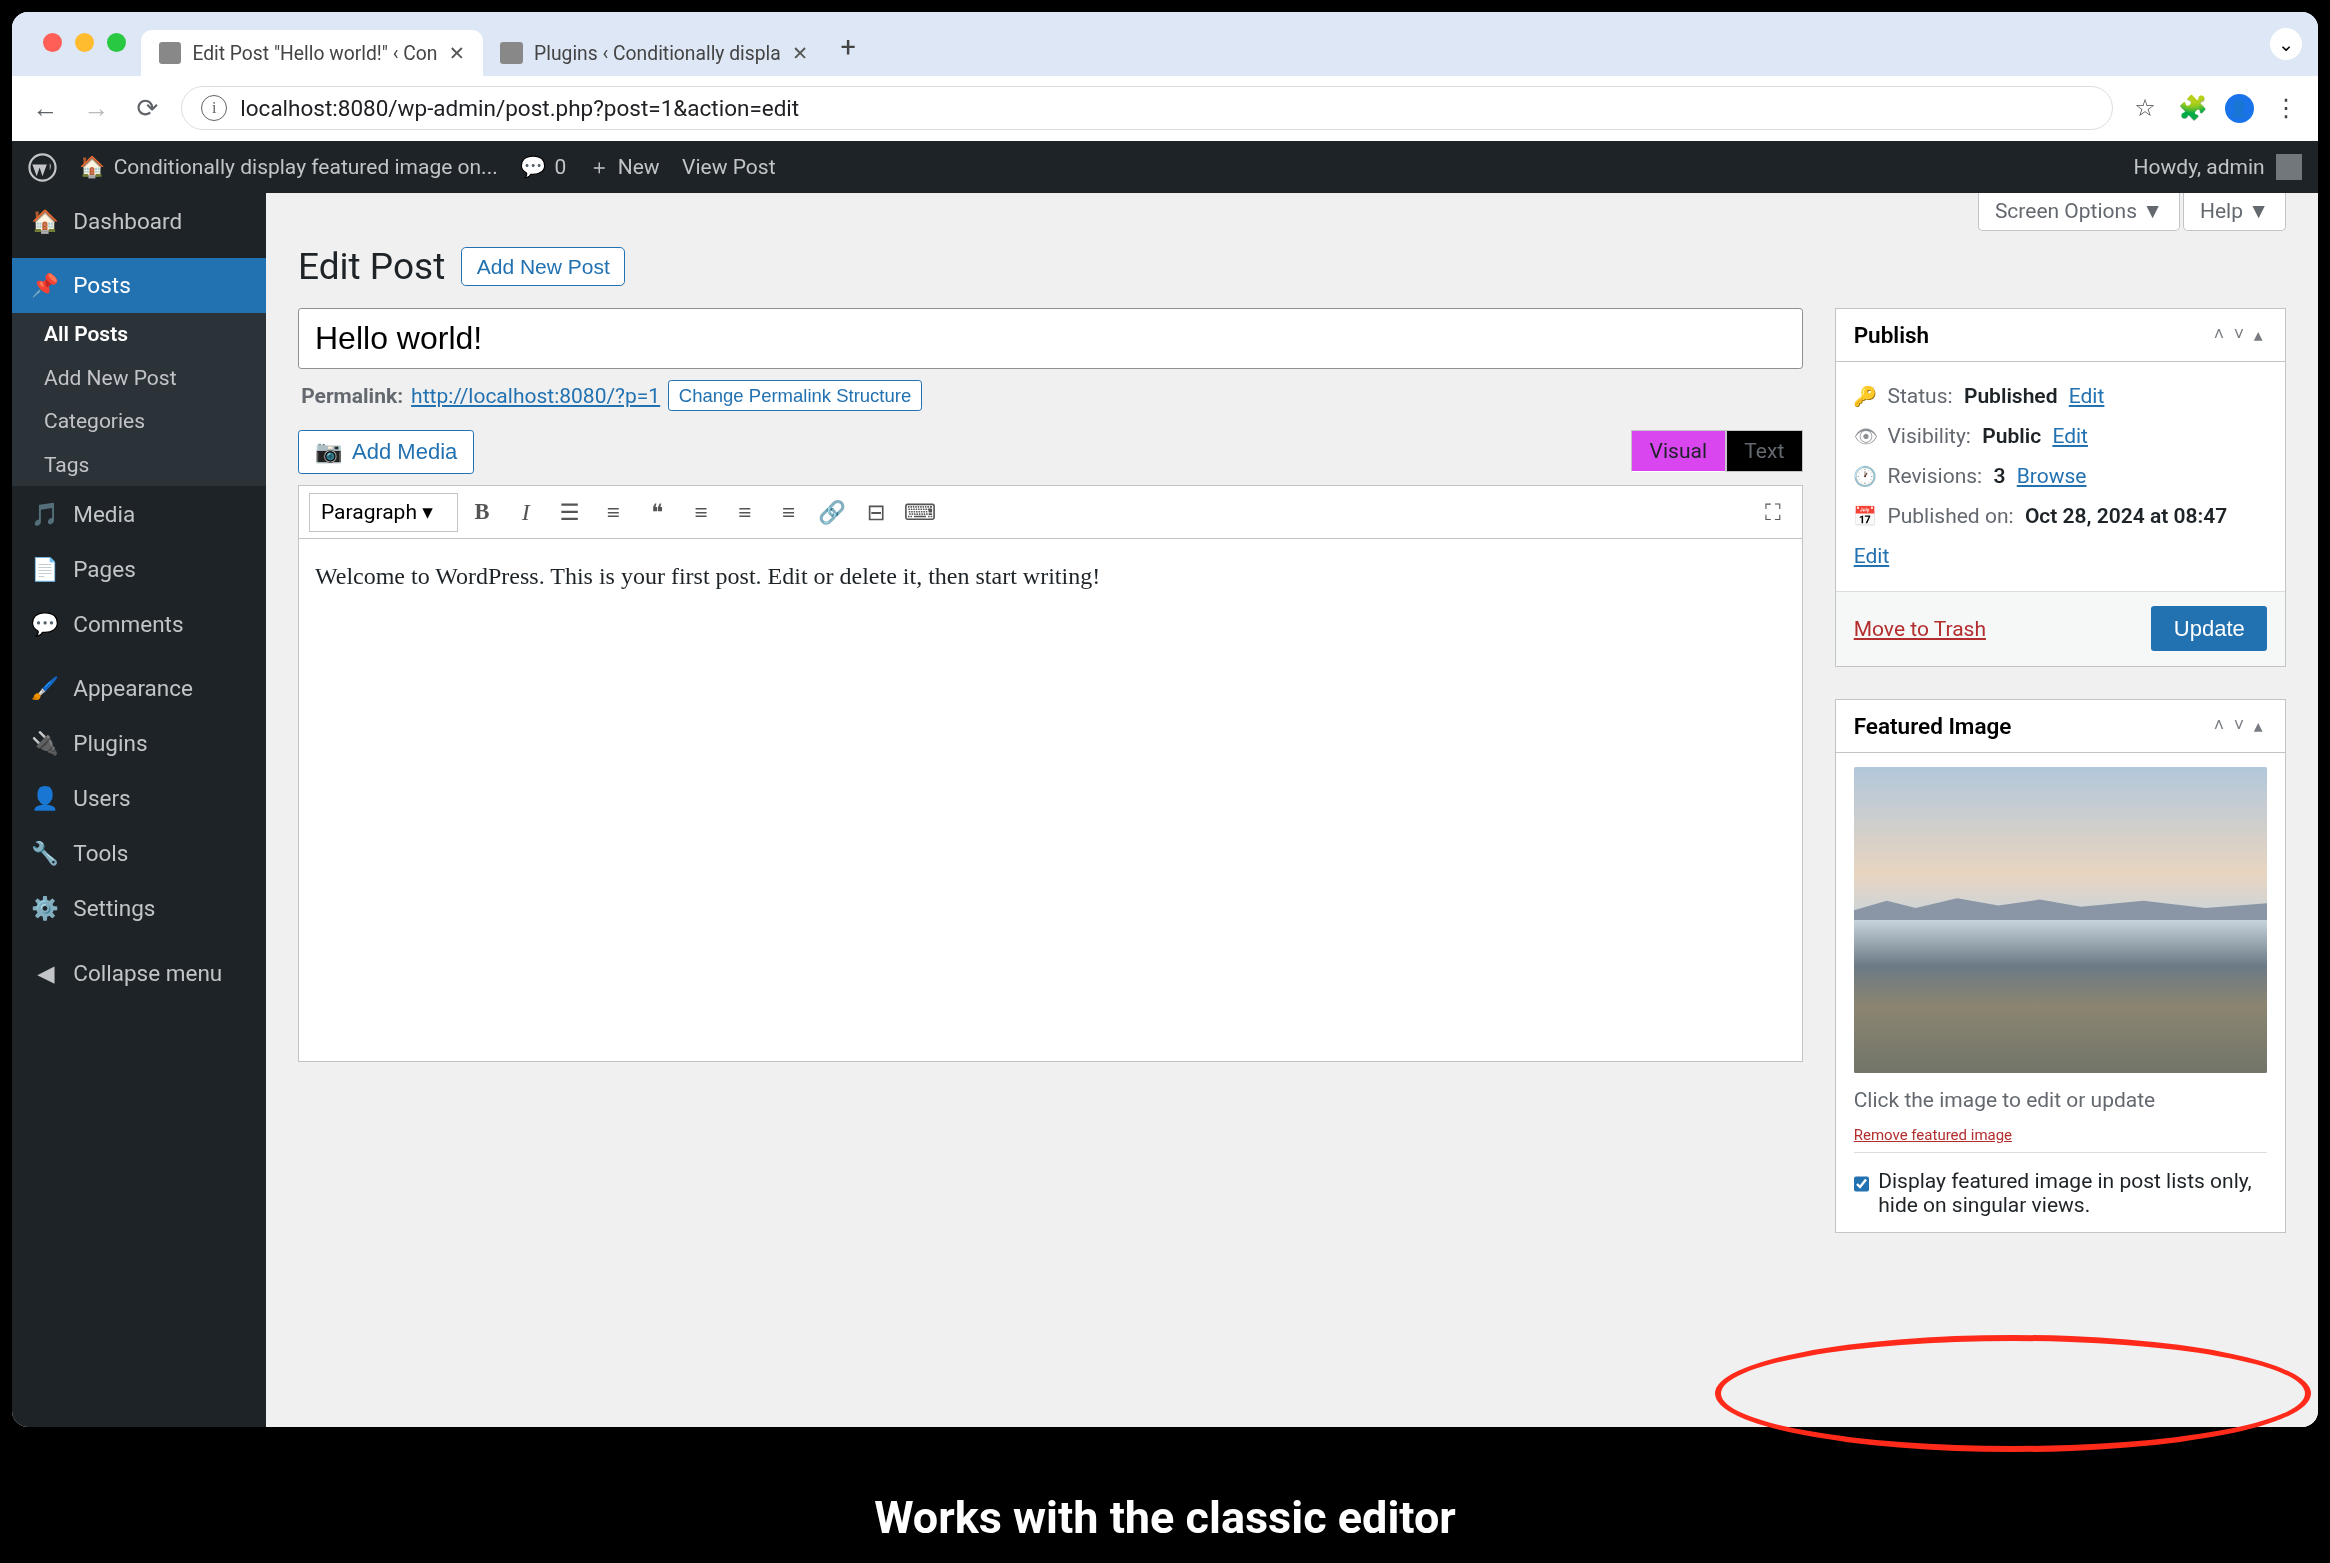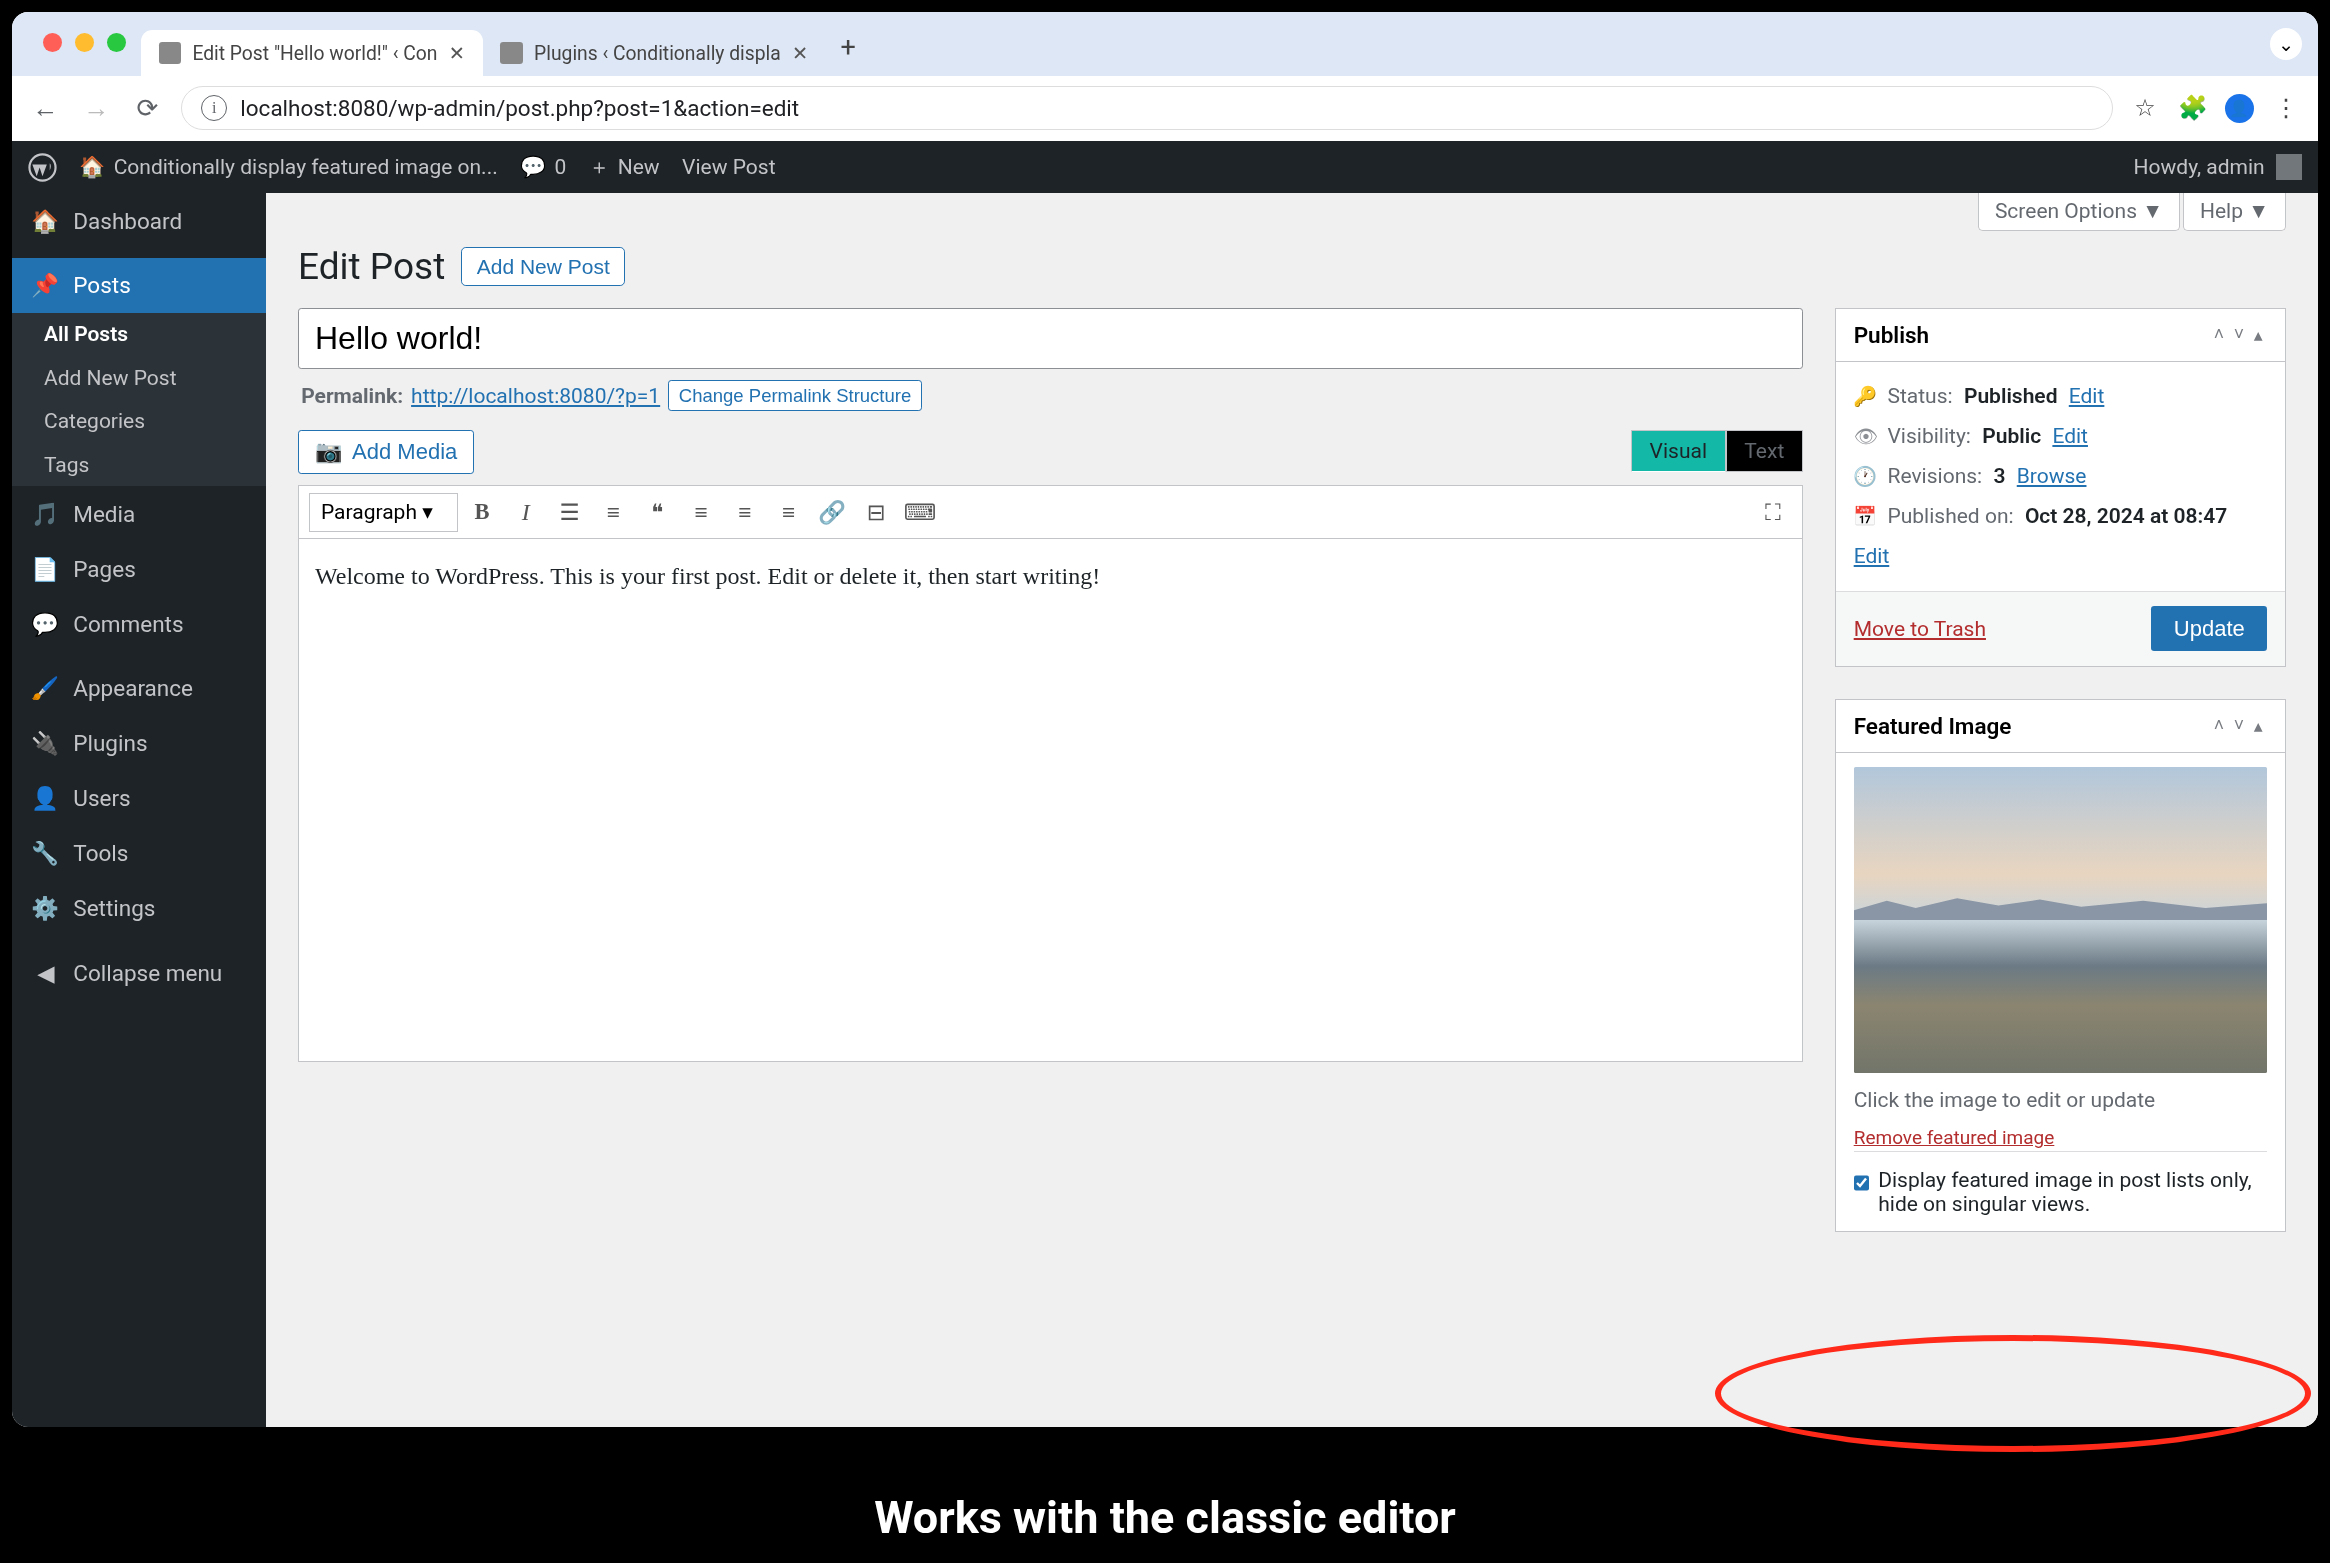--- a/index.html
+++ b/index.html
@@ -50,21 +50,21 @@
 .main-cols { display: flex; gap: 32px; }
 .col-main { flex: 1; }
 .col-side { width: 451px; }
 .title-input { width: 100%; font-size: 32px; padding: 11.3px 16px; border: 0.8px solid #8c8f94; background: #fff; border-radius: 3.2px; }
 .permalink-row { font-size: 21px; color: #646970; margin: 11.3px 0 19.3px 3.2px; display: flex; align-items: center; gap: 8px; flex-wrap: wrap; }
 .permalink-row a { color: #2271b1; text-decoration: underline; }
 .permalink-btn { border: 0.8px solid #2271b1; color: #2271b1; padding: 3.2px 9.7px; font-size: 18.5px; border-radius: 3.2px; background: #fff; cursor: pointer; }
 .add-media-btn { display: inline-flex; align-items: center; gap: 9.7px; border: 0.8px solid #2271b1; color: #2271b1; background: #fff; padding: 8px 16px; font-size: 22px; border-radius: 3.2px; cursor: pointer; margin-bottom: 11.3px; }
 .editor-tabs { float: right; display: flex; }
 .editor-tab { padding: 8px 17.7px; border: 0.8px solid #c3c4c7; background: #000000; font-size: 21px; color: #646970; cursor: pointer; }
-.editor-tab.active { background: #14b8a6; border-bottom-color: #fff; color: #1d2327; }
+.editor-tab.active { background: #d946ef; border-bottom-color: #fff; color: #1d2327; }
 .editor-box { clear: both; }
 .editor-toolbar { background: #fff; border: 0.8px solid #c3c4c7; padding: 6.4px 9.7px; display: flex; align-items: center; gap: 4.8px; }
 .format-select { border: 0.8px solid #c3c4c7; padding: 6.4px 24px 6.4px 11.3px; font-size: 21px; background: #fff; cursor: pointer; position: relative; }
 .tb-btn { width: 39px; height: 39px; display: flex; align-items: center; justify-content: center; font-size: 22.5px; color: #555; cursor: pointer; }
 .tb-btn.bold { font-weight: 900; font-family: serif; }
 .tb-btn.italic { font-style: italic; font-family: serif; font-size: 24px; }
 .tb-spacer { flex: 1; }
 .editor-content { background: #fff; border: 0.8px solid #c3c4c7; border-top: none; min-height: 523px; padding: 24px 16px; font-size: 24px; font-family: Georgia, serif; color: #1d2327; }
 .editor-footer { background: #f6f7f7; border: 0.8px solid #c3c4c7; border-top: none; padding: 9.7px 14.5px; display: flex; justify-content: space-between; font-size: 20px; color: #646970; }
 .postbox { background: #fff; border: 0.8px solid #c3c4c7; margin-bottom: 32px; }
@@ -77,21 +77,21 @@
 .misc-row { display: flex; align-items: center; gap: 11.3px; font-size: 21px; color: #646970; padding: 8px 0; }
 .misc-row .strong { color: #1d2327; font-weight: 600; }
 .misc-row a { color: #2271b1; text-decoration: underline; }
 .misc-icon { width: 22.5px; color: #8c8f94; text-align: center; font-size: 19.3px; }
 .publish-actions { display: flex; justify-content: space-between; align-items: center; padding: 14.5px 17.7px; border-top: 0.8px solid #dcdcde; background: #f6f7f7; }
 .trash-link { color: #b32d2e; text-decoration: underline; font-size: 21px; }
 .update-btn { background: #2271b1; color: #fff; border: none; padding: 9.7px 22.5px; font-size: 22px; border-radius: 3.2px; cursor: pointer; }
 .featured-img { width: 100%; height: 306px; background: linear-gradient(to bottom, #B2C7DB 0%, #E8D5C0 35%, #C8D4DC 50%, #6B7A85 65%, #8B8570 78%, #72756A 100%); border-radius: 1.6px; margin-bottom: 14.5px; position: relative; overflow: hidden; }
 .featured-mountains { position: absolute; top: 42%; left: 0; right: 0; height: 24px; background: #8A96A5; clip-path: polygon(0 60%, 8% 20%, 15% 50%, 25% 10%, 35% 40%, 45% 15%, 55% 45%, 70% 20%, 85% 50%, 100% 30%, 100% 100%, 0 100%); }
 .img-hint { font-size: 21px; color: #646970; margin-bottom: 14.5px; }
-.remove-link { color: #b32d2e; text-decoration: underline; font-size: 19px; display: inline-block; margin-bottom: 2px; }
+.remove-link { color: #b32d2e; text-decoration: underline; font-size: 15px; display: inline-block; margin-bottom: 8px; }
 .checkbox-row { display: flex; align-items: flex-start; gap: 9.7px; font-size: 21px; color: #1d2327; padding-top: 16px; border-top: 0.8px solid #dcdcde; }
 .checkbox-row input { width: 22.5px; height: 22.5px; margin-top: 3.2px; accent-color: #2271b1; }
 .highlight-ellipse { position: absolute; border: 6.4px solid #FF2A1A; border-radius: 50%; pointer-events: none; }
 .caption-bar { position: absolute; bottom: 0; left: 0; right: 0; height: 93px; display: flex; align-items: center; justify-content: center; }
 .caption-text { color: #fff; font-size: 45px; font-weight: 700; }
 .avatar-sq { width: 26px; height: 26px; background: #72777c; }
 </style>
 </head>
 <body>
 

